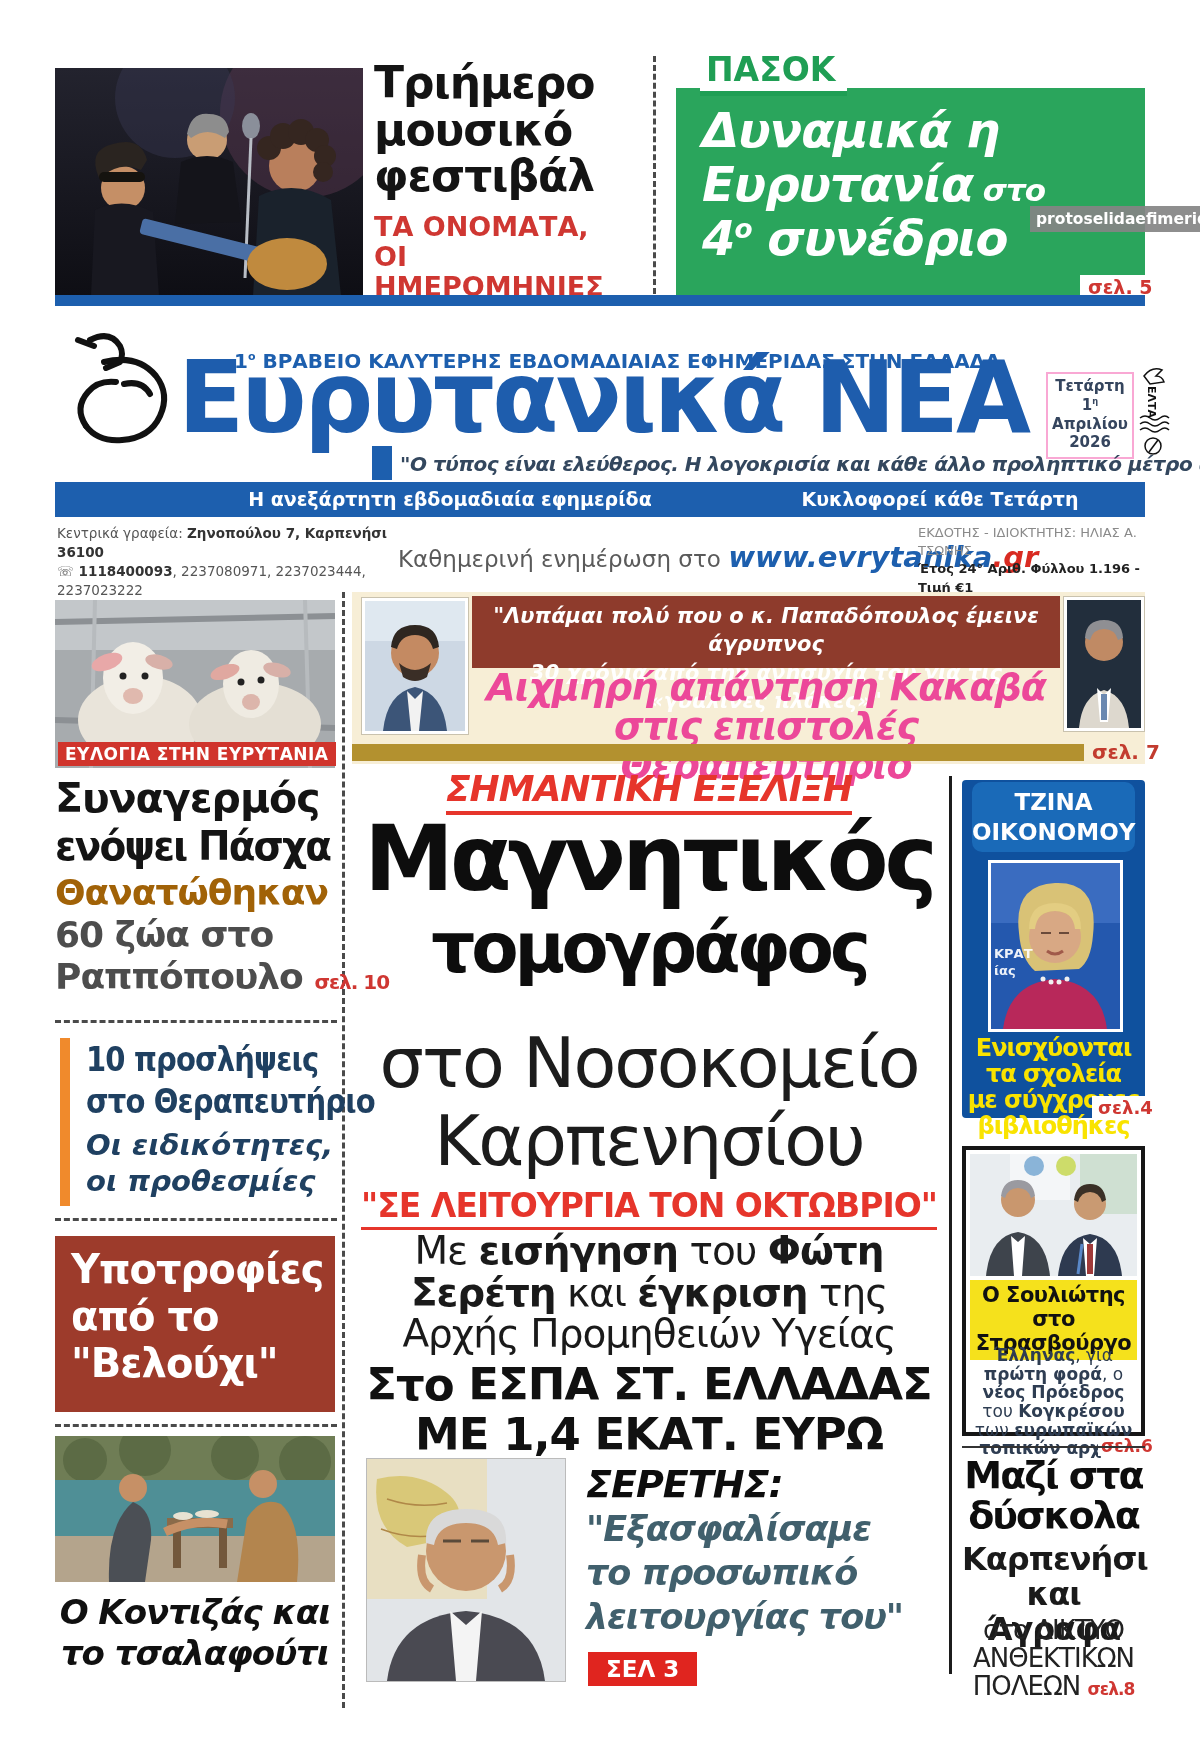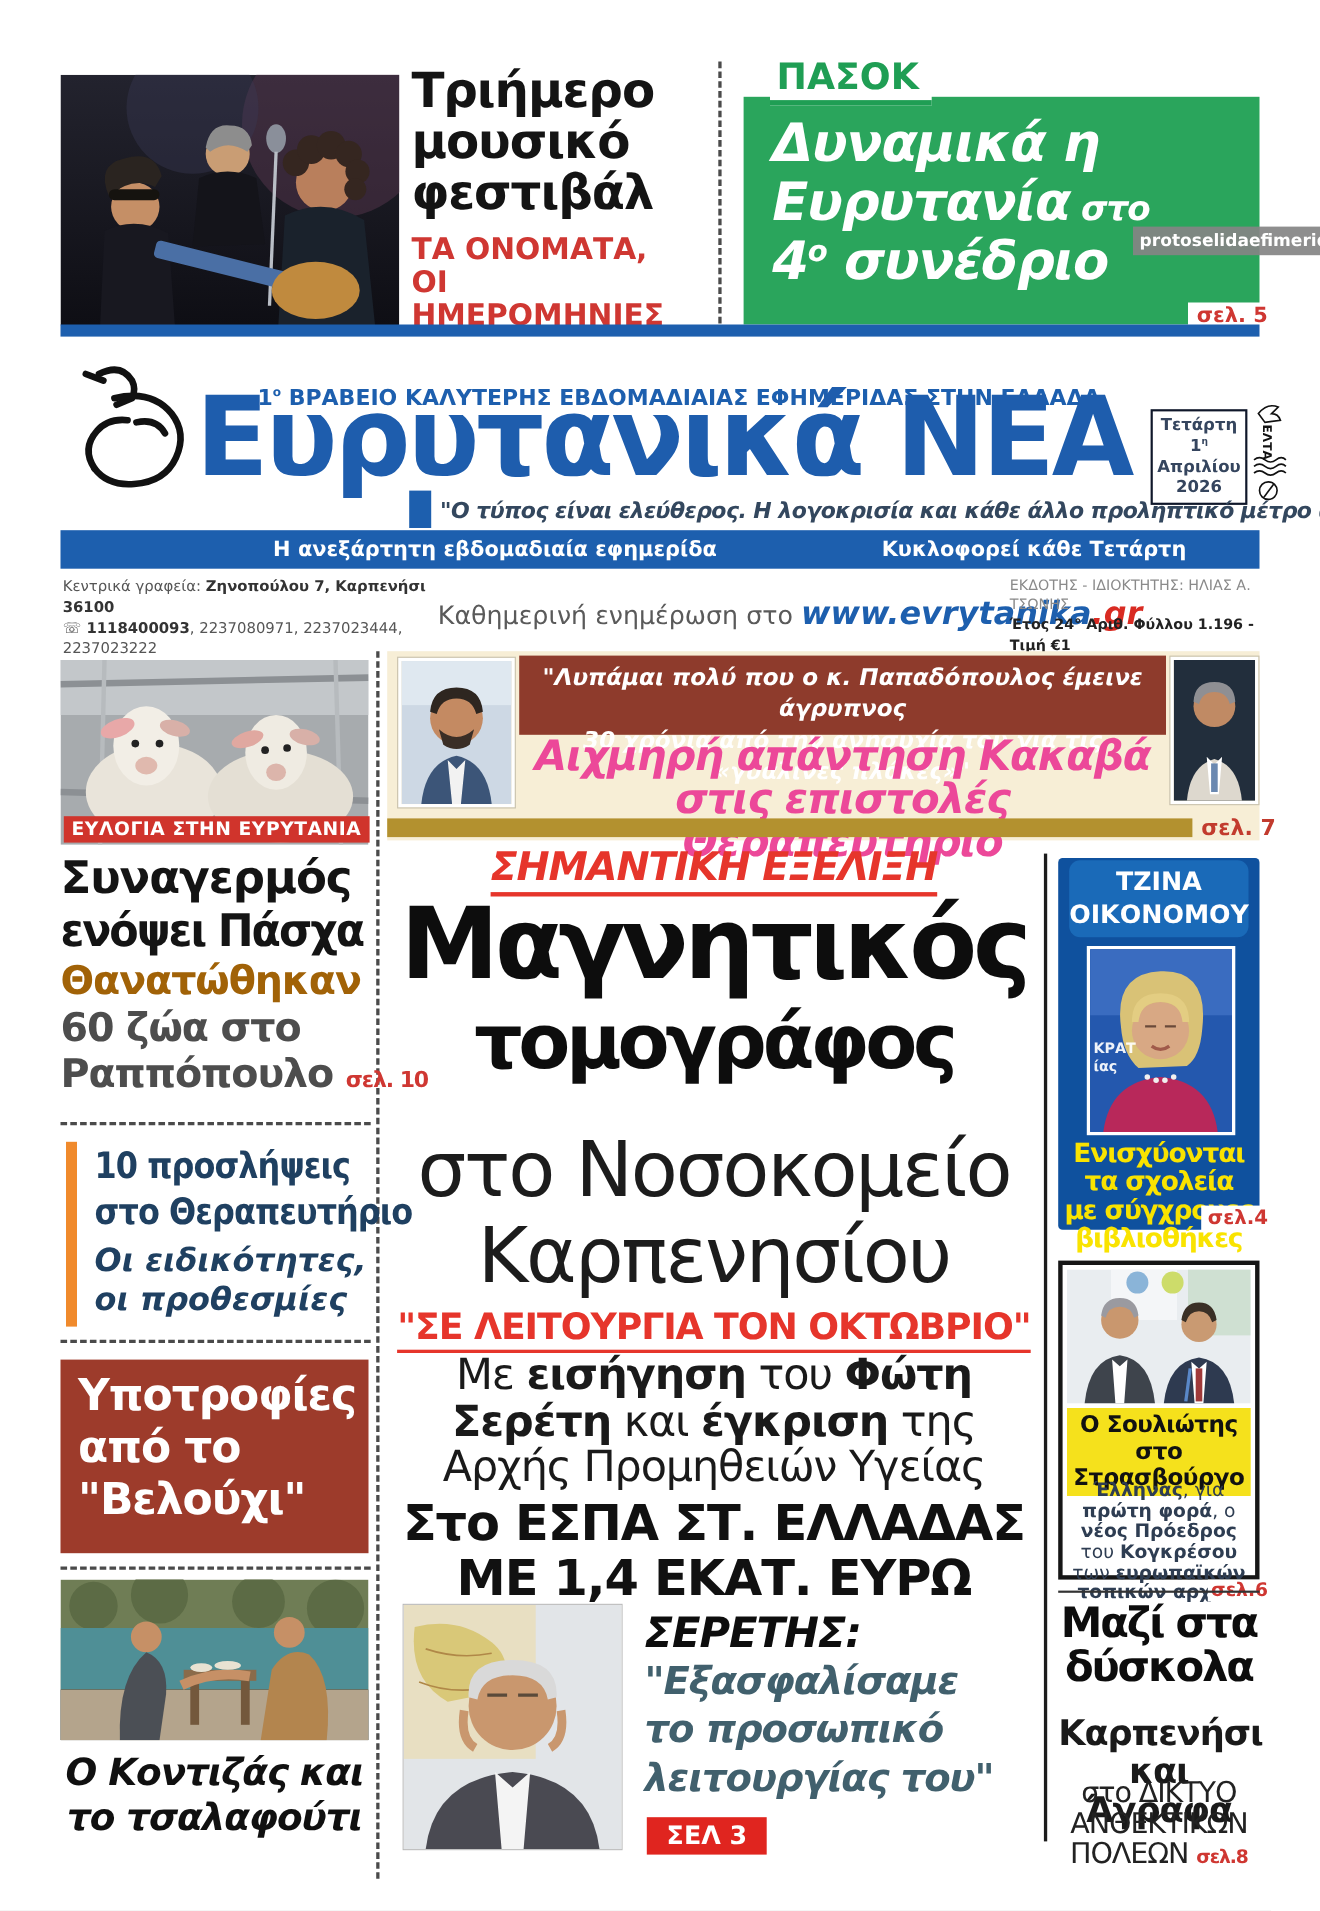--- a/index.html
+++ b/index.html
@@ -86,21 +86,21 @@
       <path d="M30 20 l-16 -6"></path>
     </g>
   </svg>
 
   <div class="abs nw" style="left:234px;top:349px;color:#1d5fae;font-size:20px;font-weight:700;">
     <span>1</span><sup>ο</sup><span> ΒΡΑΒΕΙΟ ΚΑΛΥΤΕΡΗΣ ΕΒΔΟΜΑΔΙΑΙΑΣ ΕΦΗΜΕΡΙΔΑΣ ΣΤΗΝ ΕΛΛΑΔΑ</span>
   </div>
 
   <div class="abs nw" style="left:178px;top:350px;font-size:100px;font-weight:800;line-height:0.95;color:#1e5dad;letter-spacing:-3px;transform:scaleX(0.97);transform-origin:left top;">Ευρυτανικά ΝΕΑ</div>
 
-  <div class="abs ctr" style="left:1046px;top:372px;width:84px;height:80px;border:2px solid #0f172a;color:#35455e;font-size:15px;font-weight:700;line-height:1.25;padding-top:3px;background:#fff;">
+  <div class="abs ctr" style="left:1046px;top:372px;width:84px;height:80px;border:2px solid #f9a8d4;color:#35455e;font-size:15px;font-weight:700;line-height:1.25;padding-top:3px;background:#fff;">
     <div>Τετάρτη</div>
     <div><span>1</span><sup>η</sup></div>
     <div>Απριλίου</div>
     <div>2026</div>
   </div>
 
   <svg class="abs" style="left:1136px;top:364px;" width="34" height="92" viewBox="0 0 34 92">
     <path d="M8 12 q8 -10 18 -6 l-6 6 q6 0 8 6 l-14 2 z" fill="none" stroke="#111" stroke-width="1.5"></path>
     <text x="12" y="22" transform="rotate(90 12 22)" font-size="11" font-weight="bold" fill="#111">ΕΛΤΑ</text>
     <g fill="none" stroke="#111" stroke-width="1.5">
@@ -375,21 +375,21 @@
     <span>των </span><b>ευρωπαϊκών</b><br>
     <b>τοπικών αρχών</b>
   </div>
   <div class="abs pageref" style="left:1098px;top:1410px;background:#fff;font-size:17px;padding:0 3px;margin-top:26px;">σελ.6</div>
 
   <div class="abs" style="left:962px;top:1446px;width:183px;height:2px;background:#333;"></div>
   <div class="abs ctr" style="left:962px;top:1456px;width:183px;font-size:38px;font-weight:900;color:#0d0d0d;line-height:1.05;letter-spacing:-2px;">
     <div>Μαζί στα</div>
     <div>δύσκολα</div>
   </div>
-  <div class="abs ctr" style="left:962px;top:1542px;width:183px;font-size:32px;font-weight:700;color:#1a1a1a;line-height:1.1;letter-spacing:-1px;margin-top:16px;">
+  <div class="abs ctr" style="left:962px;top:1542px;width:183px;font-size:32px;font-weight:700;color:#1a1a1a;line-height:1.1;letter-spacing:-1px;">
     <div>Καρπενήσι</div>
     <div>και Άγραφα</div>
   </div>
   <div class="abs ctr" style="left:962px;top:1616px;width:183px;font-size:26px;font-weight:500;color:#222;line-height:1.08;letter-spacing:-1px;">
     <div>στο ΔΙΚΤΥΟ</div>
     <div>ΑΝΘΕΚΤΙΚΩΝ</div>
     <div><span>ΠΟΛΕΩΝ</span> <span class="pageref" style="font-size:17px;">σελ.8</span></div>
   </div>
 
 </div>

